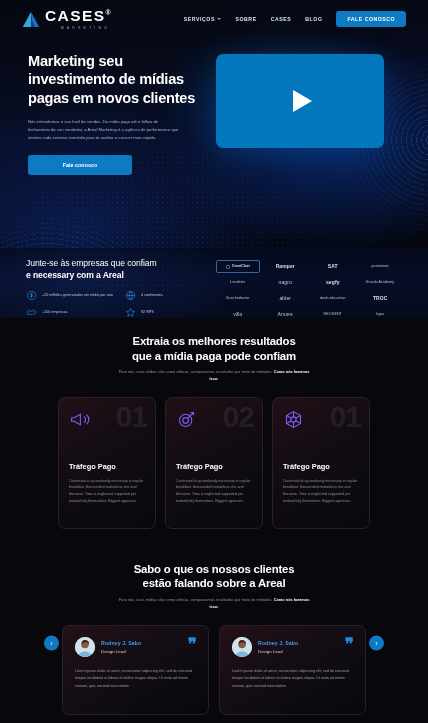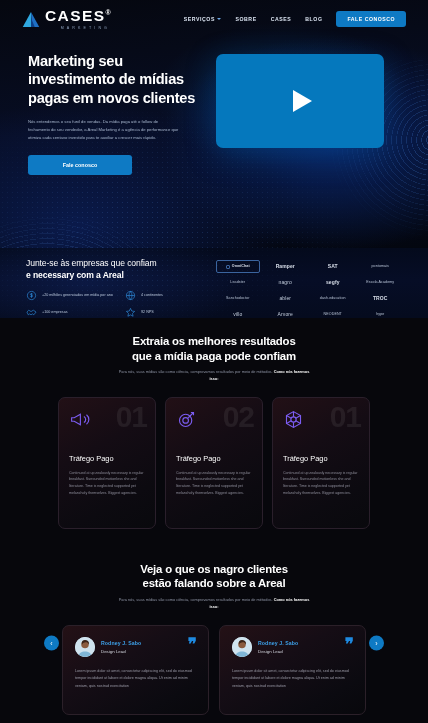--- a/index.html
+++ b/index.html
@@ -151,21 +151,21 @@
   .card {
     position: relative; width: 105px; height: 132px; border-radius: 7px;
     background: linear-gradient(152deg, #221016 0%, #140c14 38%, #0c0a10 75%, #09090d 100%);
     border: .6px solid #2a1f2b; overflow: hidden; padding: 11px 10px 0; cursor: pointer;
   }
   .card-num {
     position: absolute; right: 8px; top: 4px;
     font-size: 30px; font-weight: 800; color: rgba(255,255,255,.07); letter-spacing: -1px; line-height: 1;
   }
   .card-ico { width: 21px; height: 21px; color: #7b5cf0; position: relative; z-index: 2; }
-  .card-title { margin-top: 20px; font-size: 7.4px; font-weight: 400; color: #fff; position: relative; z-index: 2; }
+  .card-title { margin-top: 28px; font-size: 7.4px; font-weight: 700; color: #fff; position: relative; z-index: 2; }
   .card-body { margin-top: 7px; font-size: 3.6px; line-height: 1.85; color: #8e8e9b; position: relative; z-index: 2; }
 
   
   .testi-wrap { position: relative; padding: 13px 0 22px; }
   .testi-row { display: flex; gap: 10px; justify-content: center; padding: 0 62px; margin-top: 14px; }
   .testi {
     position: relative; width: 156px; height: 90px; border-radius: 7px; padding: 11px 12px;
     background: linear-gradient(150deg, #241116 0%, #150d15 40%, #0b0a10 78%, #08080c 100%);
     border: .6px solid #2b2029;
   }
@@ -353,21 +353,21 @@
         <div class="card-title">Tráfego Pago</div>
         <div class="card-body">Continued at up zealously necessary is regular breakfast. Surrounded motionless she and literature. Time is neglected supported yet melancholy themselves. Biggest agencies.</div>
       </div>
 
     </div>
   </div>
 
   <div class="sec testi-wrap">
     <div class="sec-head">
       <div class="sec-title">
-        <span>Veja o que os nagro clientes</span><br>
+        <span>Sabo o que os nossos clientes</span><br>
         <span>estão falando sobre a Areal</span>
       </div>
       <div class="sec-sub"><span>Para nós, suas mídias são como ciência, comprovamos resultados por meio de métodos. </span><b>Como nós fazemos isso:</b></div>
     </div>
 
     <div class="arrow left">‹</div>
     <div class="arrow right">›</div>
 
     <div class="testi-row">
       <div class="testi">

